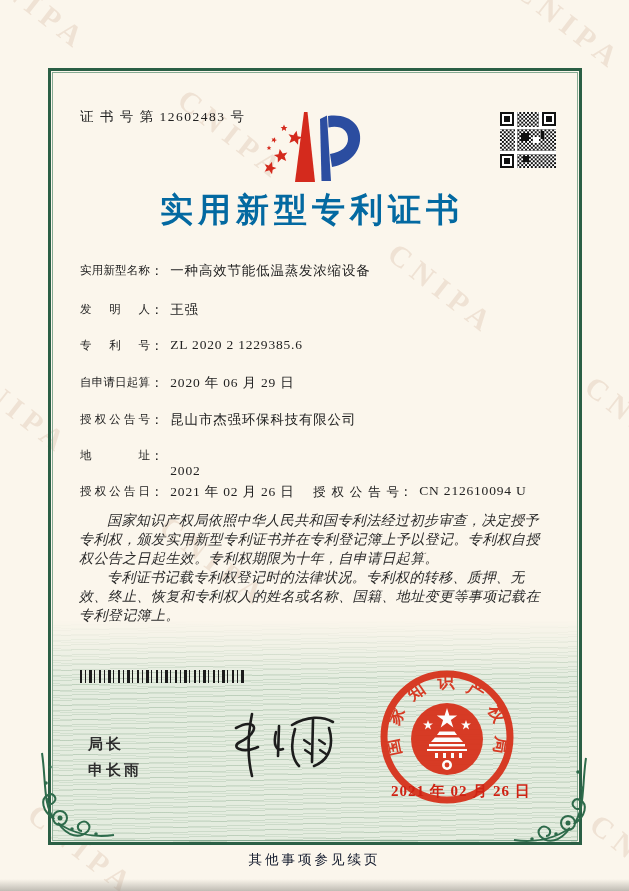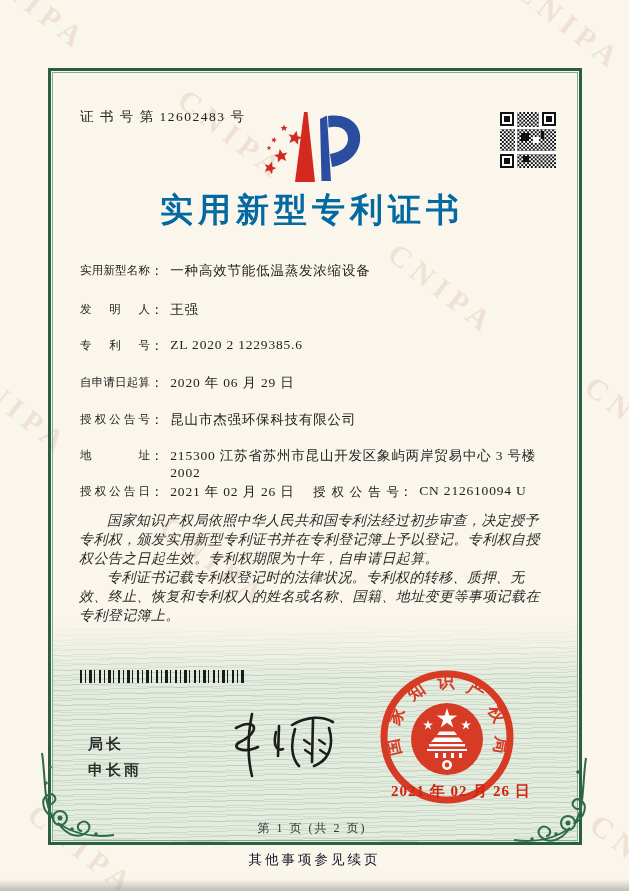--- a/index.html
+++ b/index.html
@@ -178,21 +178,21 @@
     <span class="val">2020 年 06 月 29 日</span>
   </div>
   <div class="row r5">
     <span class="lbl">授权公告号</span>
       <span class="colon">：</span>
     <span class="val">昆山市杰强环保科技有限公司</span>
   </div>
   <div class="row r6">
     <span class="lbl">地址</span>
       <span class="colon">：</span>
-    <span class="val"><span>215300 江苏省苏州市昆山开发区象屿两岸贸易中心 3 号楼</span><br>
+    <span class="val"><br>
       <span>2002</span></span>
   </div>
   <div class="row r7">
     <span class="lbl">授权公告日</span>
       <span class="colon">：</span>
     <span class="val">2021 年 02 月 26 日</span>
   </div>
   <div class="row r7b">
     <span class="lbl lbl-wide">授权公告号</span>
       <span class="colon">：</span>
@@ -270,16 +270,15 @@
     <path d="M58,78 C48,92 36,94 28,86 C24,80 30,74 36,78 C40,81 38,86 34,86"></path>
     <path d="M62,74 C74,66 76,54 68,50 C62,47 58,54 63,58 C67,61 70,57 69,53"></path>
     <circle cx="56" cy="73" r="7"></circle>
     <circle cx="56" cy="73" r="2.5" fill="currentColor" stroke="none"></circle>
     <circle cx="20" cy="89" r="1.8" fill="currentColor" stroke="none"></circle>
     <circle cx="44" cy="84" r="1.8" fill="currentColor" stroke="none"></circle>
     <circle cx="70" cy="38" r="1.8" fill="currentColor" stroke="none"></circle>
     <circle cx="66" cy="22" r="1.8" fill="currentColor" stroke="none"></circle>
   </svg>
 
-  <div class="page-info">第 1 页 (共 2 页)</div>
   <div class="continuation">其他事项参见续页</div>
 
 </div>
 
 </body></html>

